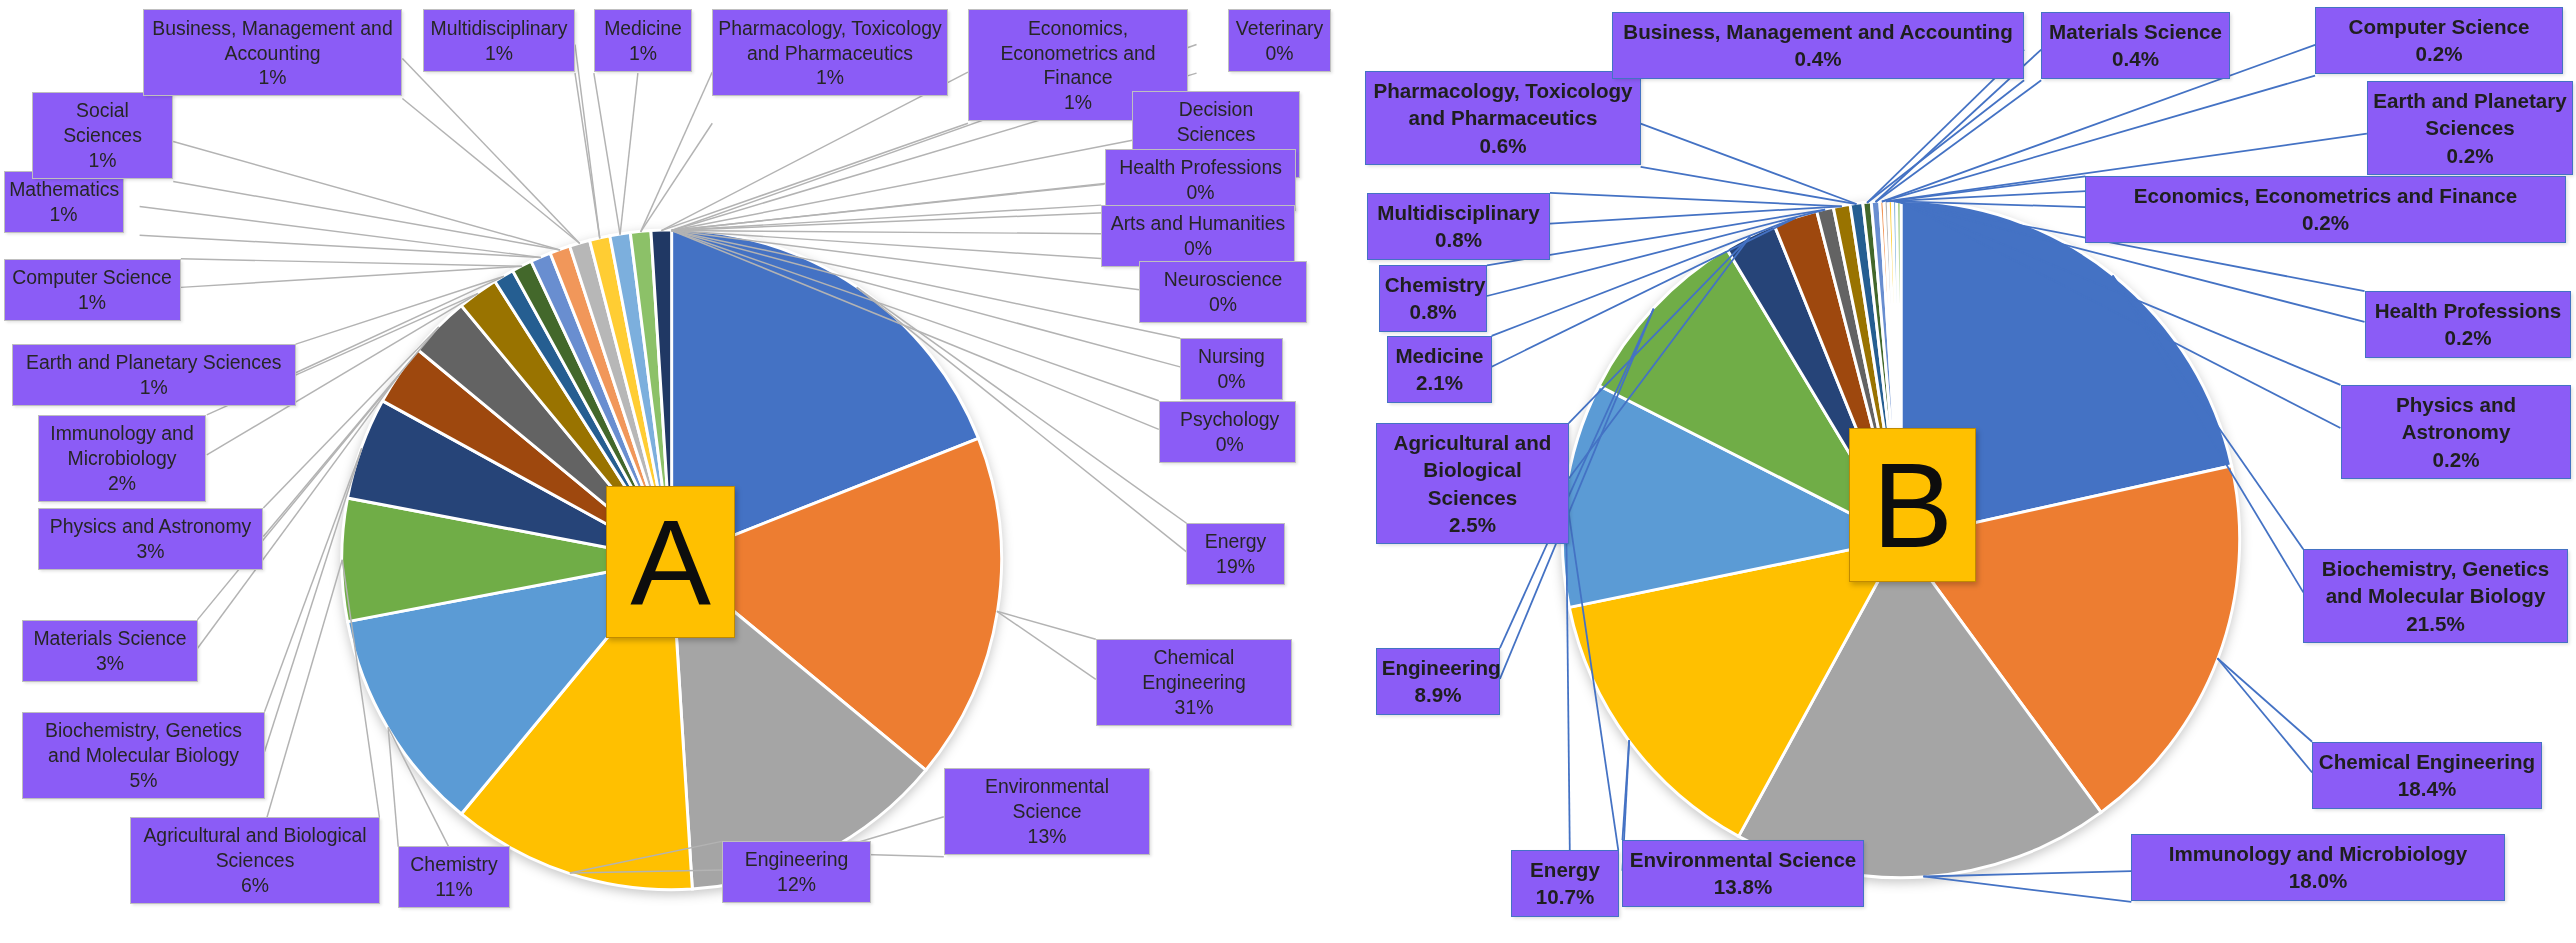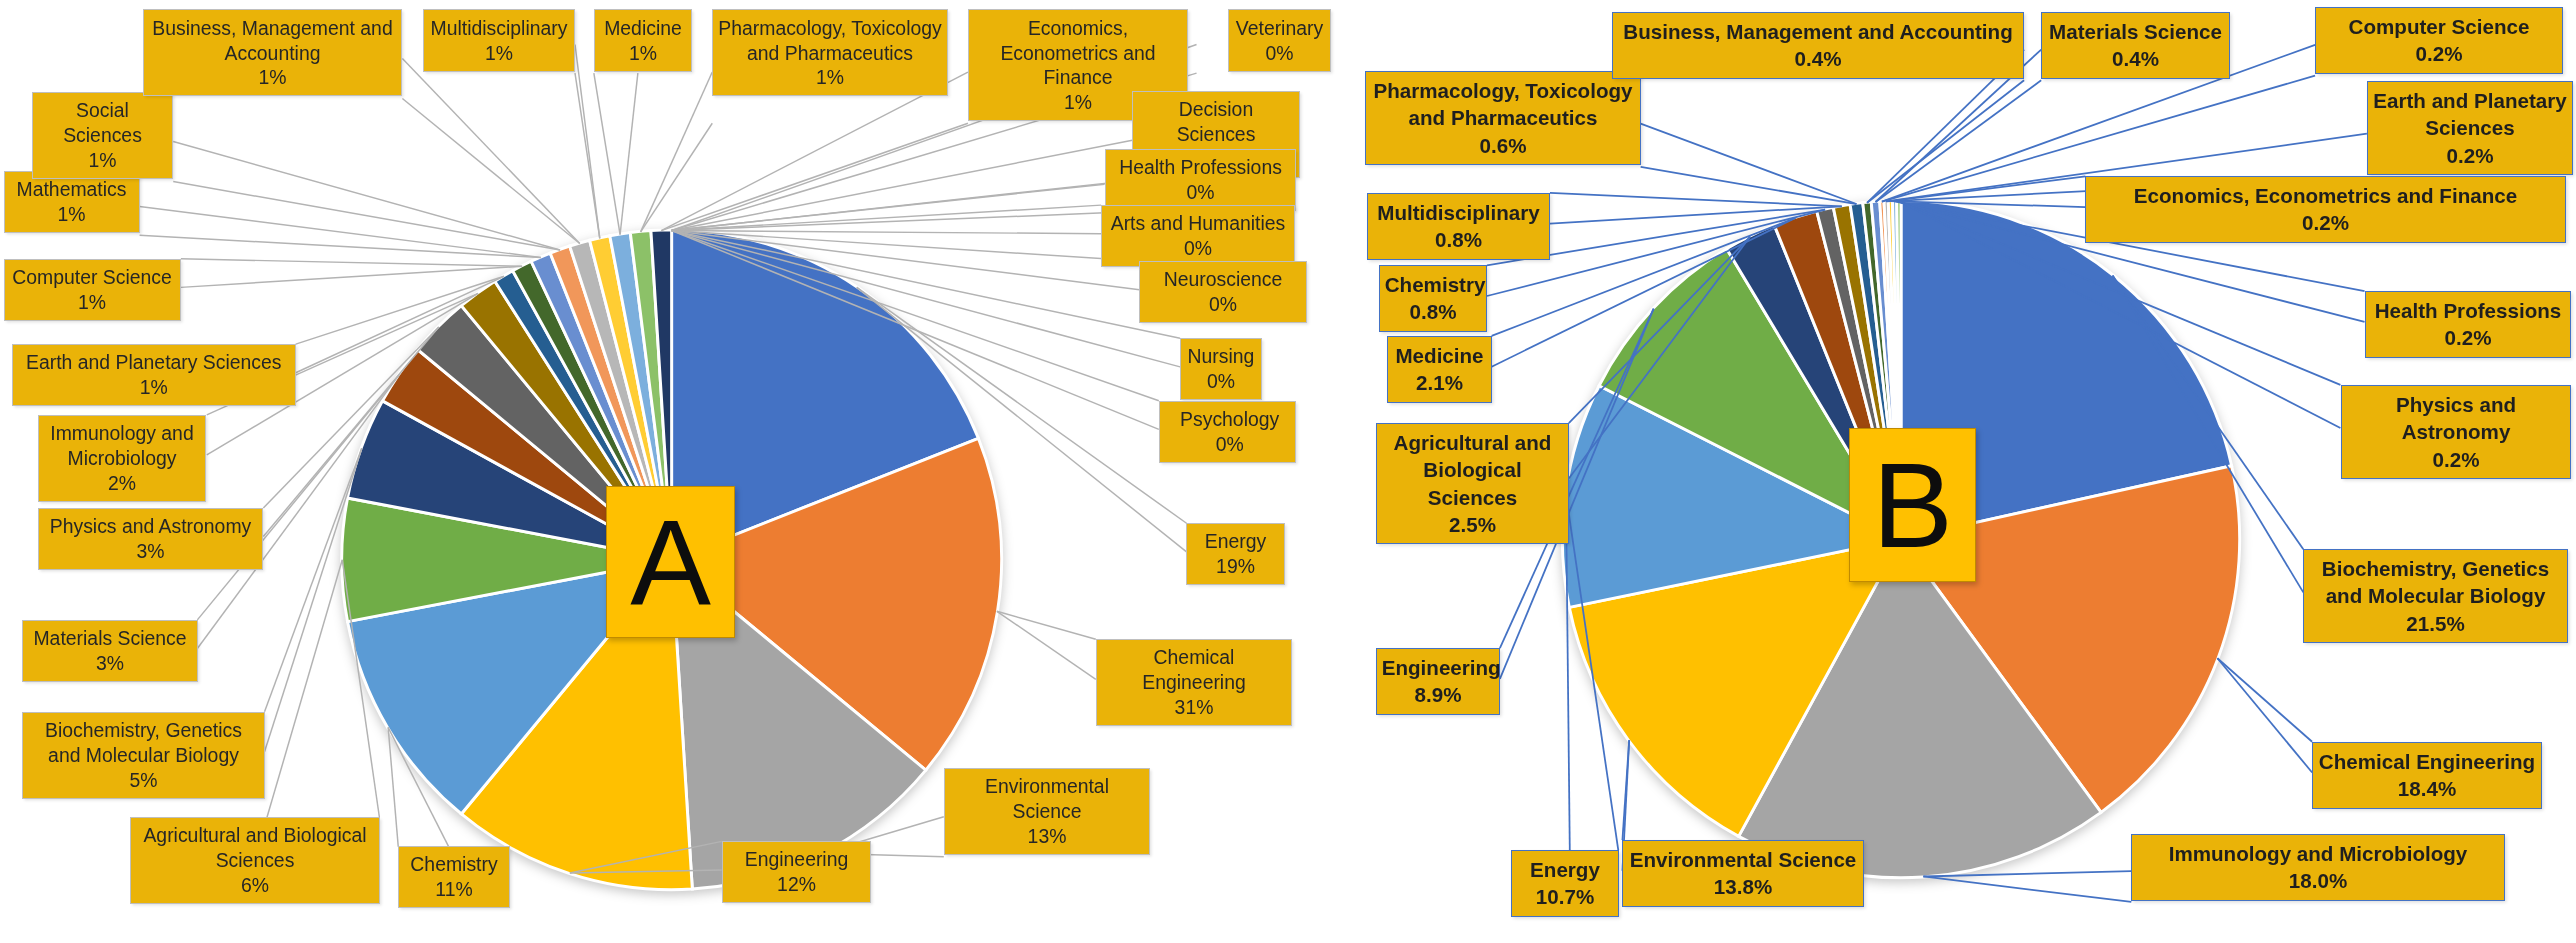--- a/index.html
+++ b/index.html
@@ -2,21 +2,21 @@
 <html style="font-size:9.4px"><head>
 <meta charset="utf-8">
 <style>
   html,body{margin:0;padding:0;background:#ffffff;}
   body{width:2576px;height:944px;font-family:"Liberation Sans",sans-serif;position:relative;overflow:hidden;}
   #stage{position:absolute;left:0;top:0;width:2576px;height:944px;background:#ffffff;}
   .panel{position:absolute;top:0;height:944px;}
   #panelA{left:0;width:1302px;}
   #panelB{left:1302px;width:1274px;}
   .panel svg{position:absolute;left:0;top:0;}
-  .callout{position:absolute;background:#eab308;text-align:center;box-sizing:border-box;
+  .callout{position:absolute;background:#8b5cf6;text-align:center;box-sizing:border-box;
            display:block;padding:5.3px 4.7px;}
   .callout .c-label,.callout .c-pct{display:block;}
   .callout-a{border:1.8px solid #BFBFBF;color:#262626;font-size:19.4px;line-height:1.28;
              box-shadow:1.8px 1.8px 2.9px rgba(0,0,0,0.12);}
   .callout-b{border:1.8px solid #4472C4;color:#1f1f1f;font-size:20.6px;line-height:1.32;font-weight:bold;
              box-shadow:1.8px 2.4px 3.5px rgba(0,0,0,0.15);}
   .badge{position:absolute;background:#FFC000;border:1.8px solid #C08A00;display:flex;
          align-items:center;justify-content:center;color:#0d0d0d;font-size:121px;font-weight:400;
          box-shadow:2.4px 2.9px 5.3px rgba(0,0,0,0.22);}
 </style>
@@ -143,21 +143,21 @@
         <span class="c-pct">2%</span>
       </div>
       <div class="callout callout-a" style="left: 11.8px; top: 344px; width: 284px;">
         <span class="c-label">Earth and Planetary Sciences</span>
         <span class="c-pct">1%</span>
       </div>
       <div class="callout callout-a" style="left: 3.5px; top: 259px; width: 177px;">
         <span class="c-label">Computer Science</span>
         <span class="c-pct">1%</span>
       </div>
-      <div class="callout callout-a" style="left: 3.5px; top: 171px; width: 136px;">
+      <div class="callout callout-a" style="left: 3.5px; top: 171px; width: 120px;">
         <span class="c-label">Mathematics</span>
         <span class="c-pct">1%</span>
       </div>
       <div class="callout callout-a" style="left: 32px; top: 92px; width: 141px;">
         <span class="c-label">Social Sciences</span>
         <span class="c-pct">1%</span>
       </div>
       <div class="callout callout-a" style="left: 143px; top: 9.4px; width: 259px;">
         <span class="c-label">Business, Management and Accounting</span>
         <span class="c-pct">1%</span>
@@ -191,21 +191,21 @@
         <span class="c-pct">0%</span>
       </div>
       <div class="callout callout-a" style="left: 1101px; top: 205px; width: 194px;">
         <span class="c-label">Arts and Humanities</span>
         <span class="c-pct">0%</span>
       </div>
       <div class="callout callout-a" style="left: 1139px; top: 261px; width: 168px;">
         <span class="c-label">Neuroscience</span>
         <span class="c-pct">0%</span>
       </div>
-      <div class="callout callout-a" style="left: 1180px; top: 338px; width: 82px;">
+      <div class="callout callout-a" style="left: 1180px; top: 338px; width: 103px;">
         <span class="c-label">Nursing</span>
         <span class="c-pct">0%</span>
       </div>
       <div class="callout callout-a" style="left: 1159px; top: 401px; width: 137px; padding-left: 9px;">
         <span class="c-label">Psychology</span>
         <span class="c-pct">0%</span>
       </div>
       <div class="badge" style="left: 606px; top: 486px; width: 127px; height: 150px; background: rgb(255, 192, 0);">A</div>
     </div>
   <div id="panelB" class="panel">

